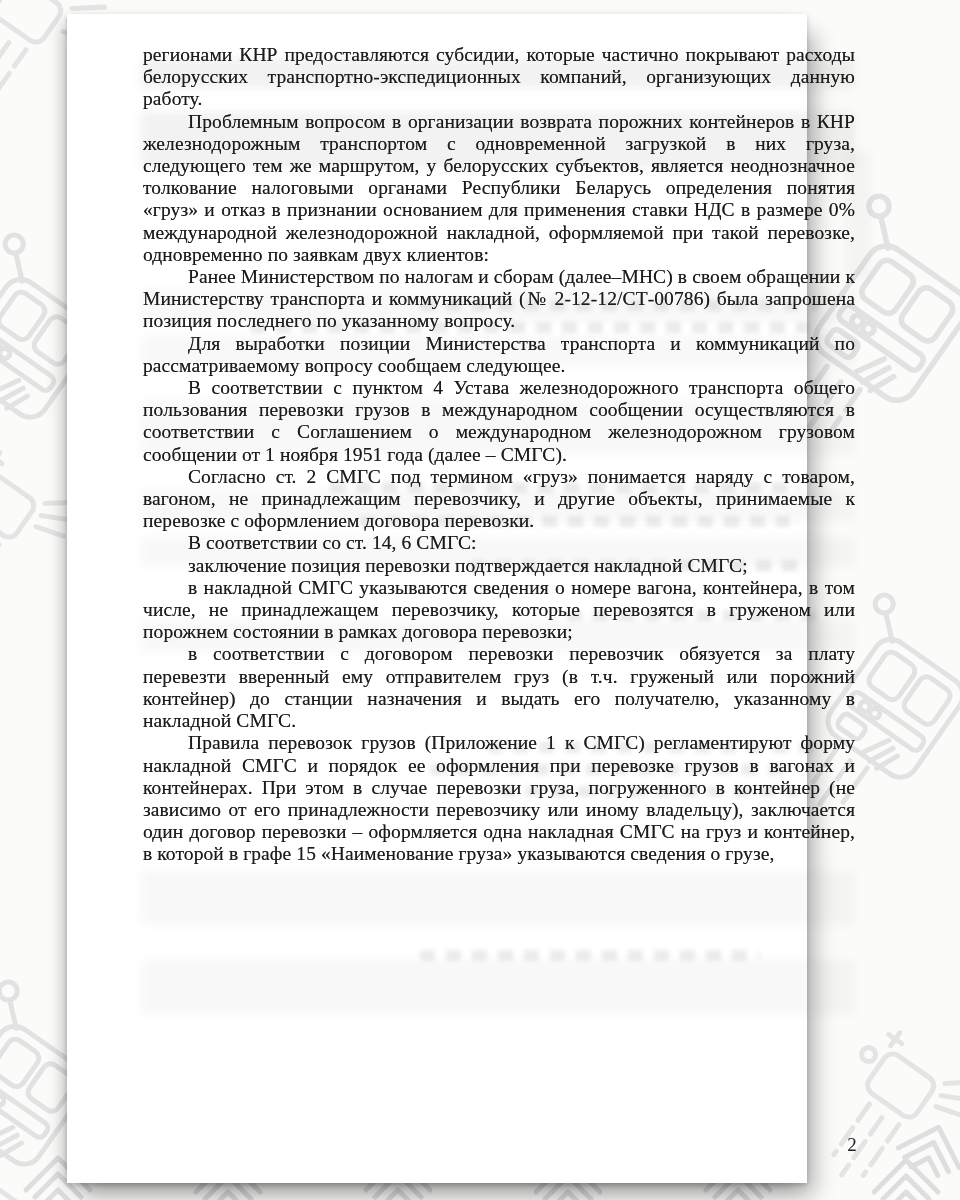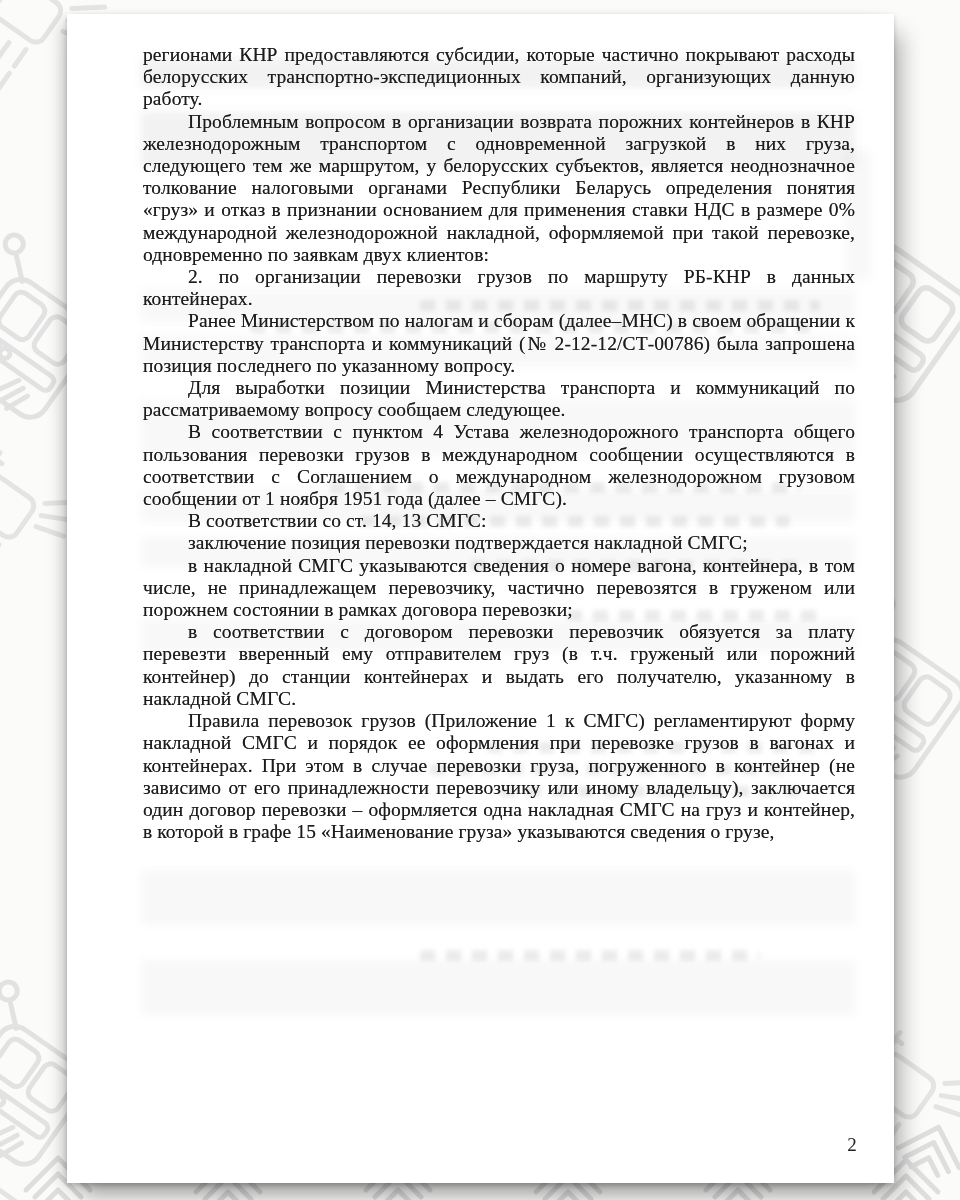--- a/index.html
+++ b/index.html
@@ -3,21 +3,21 @@
 <meta charset="utf-8">
 <style>
   html,body{margin:0;padding:0;}
   body{
     width:960px;height:1200px;position:relative;overflow:hidden;
     background:#fbfbfa;
     font-family:"Liberation Serif", serif;
   }
   svg.bg{position:absolute;left:0;top:0;z-index:0;}
   .sheet{
-    position:absolute;left:67px;top:14px;width:827px;height:1169px;
+    position:absolute;left:67px;top:14px;width:740px;height:1169px;
     background:#ffffff;z-index:1;
     box-shadow:-9px 5px 16px -5px rgba(0,0,0,0.22),
                10px 16px 22px -4px rgba(0,0,0,0.33),
                0 2px 5px rgba(0,0,0,0.18);
   }
   .doc{
     position:absolute;left:76px;top:30px;width:712px;
     color:#1c1c1c;font-size:19.5px;line-height:22.2px;
     text-align:justify;letter-spacing:0.1px;
     text-shadow:0 0 0.4px rgba(0,0,0,0.6);
@@ -108,25 +108,25 @@
   <div class="ghost" style="left:403px;top:546px;width:330px;"></div>
   <div class="ghost" style="left:500px;top:596px;width:260px;"></div>
   <div class="ghost" style="left:420px;top:728px;width:340px;"></div>
   <div class="ghost" style="left:363px;top:750px;width:360px;"></div>
   <div class="ghost" style="left:433px;top:772px;width:300px;"></div>
   <div class="ghost" style="left:353px;top:936px;width:340px;"></div>
 
   <div class="doc">
       <p class="para noindent">регионами КНР предоставляются субсидии, которые частично покрывают расходы белорусских транспортно-экспедиционных компаний, организующих данную работу.</p>
       <p class="para">Проблемным вопросом в организации возврата порожних контейнеров в КНР железнодорожным транспортом с одновременной загрузкой в них груза, следующего тем же маршрутом, у белорусских субъектов, является неоднозначное толкование налоговыми органами Республики Беларусь определения понятия «груз» и отказ в признании основанием для применения ставки НДС в размере 0% международной железнодорожной накладной, оформляемой при такой перевозке, одновременно по заявкам двух клиентов:</p>
-      <p class="para">2. по организации перевозки грузов по маршруту РБ-КНР в данных контейнерах.</p>
       <p class="para">Ранее Министерством по налогам и сборам (далее–МНС) в своем обращении к Министерству транспорта и коммуникаций (№ 2-12-12/СТ-00786) была запрошена позиция последнего по указанному вопросу.</p>
       <p class="para">Для выработки позиции Министерства транспорта и коммуникаций по рассматриваемому вопросу сообщаем следующее.</p>
       <p class="para">В соответствии с пунктом 4 Устава железнодорожного транспорта общего пользования перевозки грузов в международном сообщении осуществляются в соответствии с Соглашением о международном железнодорожном грузовом сообщении от 1 ноября 1951 года (далее – СМГС).</p>
-      <p class="para">В соответствии со ст. 14, 13 СМГС:</p>
+      <p class="para">Согласно ст. 2 СМГС под термином «груз» понимается наряду с товаром, вагоном, не принадлежащим перевозчику, и другие объекты, принимаемые к перевозке с оформлением договора перевозки.</p>
+      <p class="para">В соответствии со ст. 14, 6 СМГС:</p>
       <p class="para">заключение позиция перевозки подтверждается накладной СМГС;</p>
-      <p class="para">в накладной СМГС указываются сведения о номере вагона, контейнера, в том числе, не принадлежащем перевозчику, частично перевозятся в груженом или порожнем состоянии в рамках договора перевозки;</p>
-      <p class="para">в соответствии с договором перевозки перевозчик обязуется за плату перевезти вверенный ему отправителем груз (в т.ч. груженый или порожний контейнер) до станции контейнерах и выдать его получателю, указанному в накладной СМГС.</p>
+      <p class="para">в накладной СМГС указываются сведения о номере вагона, контейнера, в том числе, не принадлежащем перевозчику, которые перевозятся в груженом или порожнем состоянии в рамках договора перевозки;</p>
+      <p class="para">в соответствии с договором перевозки перевозчик обязуется за плату перевезти вверенный ему отправителем груз (в т.ч. груженый или порожний контейнер) до станции назначения и выдать его получателю, указанному в накладной СМГС.</p>
       <p class="para">Правила перевозок грузов (Приложение 1 к СМГС) регламентируют форму накладной СМГС и порядок ее оформления при перевозке грузов в вагонах и контейнерах. При этом в случае перевозки груза, погруженного в контейнер (не зависимо от его принадлежности перевозчику или иному владельцу), заключается один договор перевозки – оформляется одна накладная СМГС на груз и контейнер, в которой в графе 15 «Наименование груза» указываются сведения о грузе,</p>
     </div>
 
   <div class="page-number">2</div>
 </div>
 
 </body></html>

